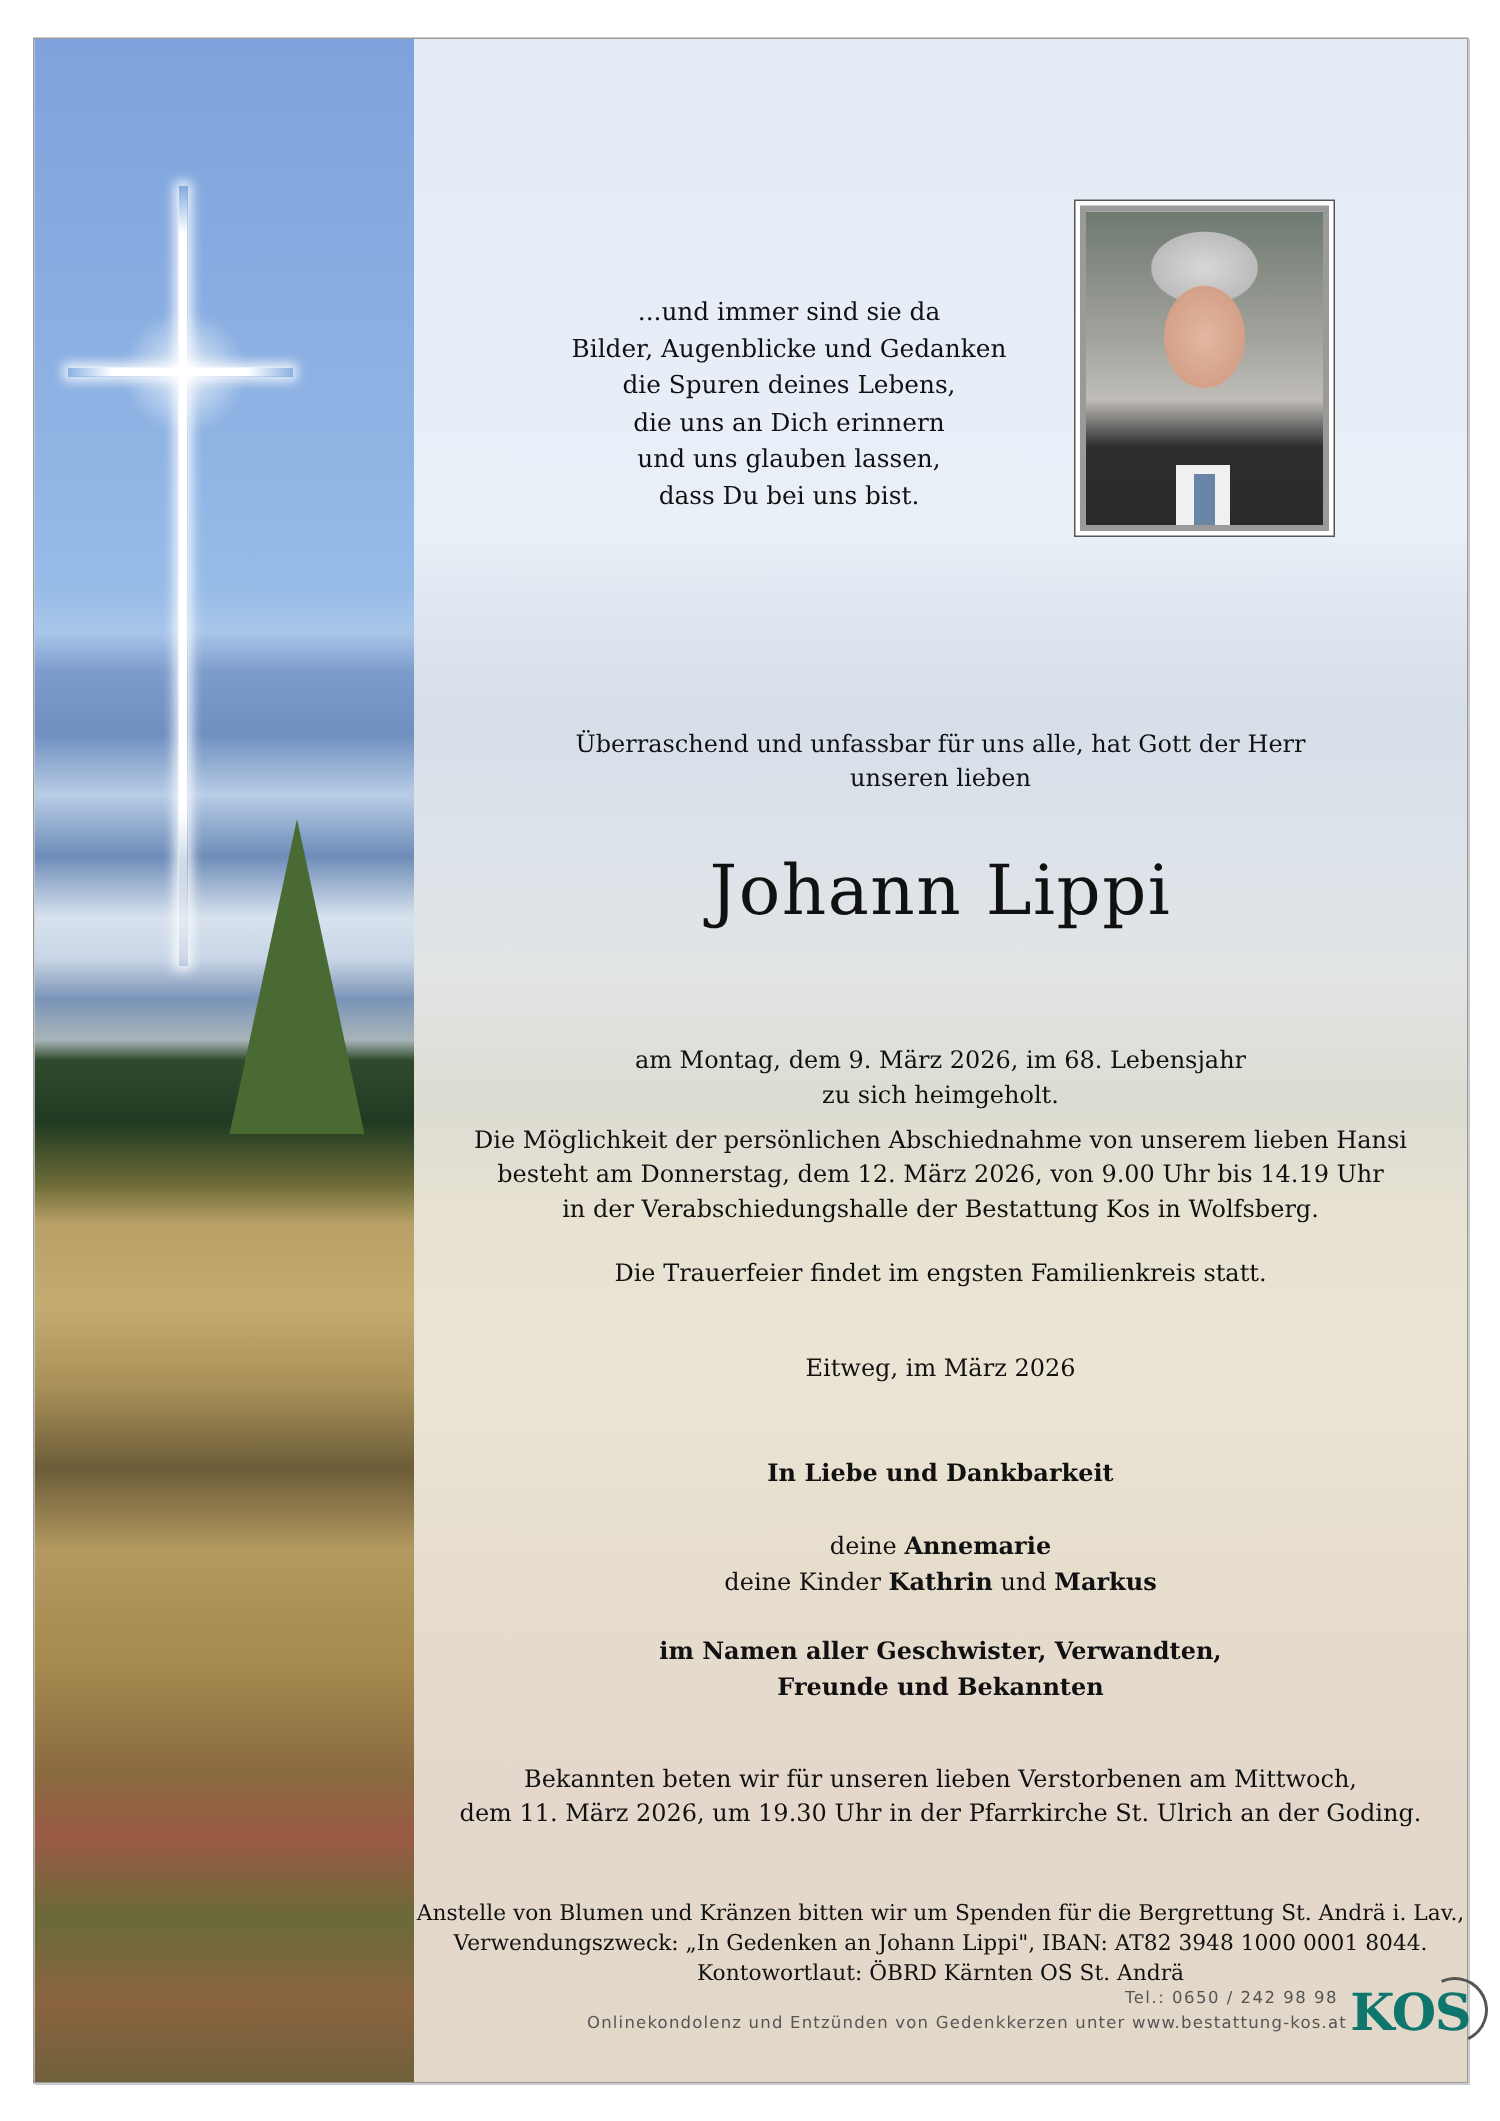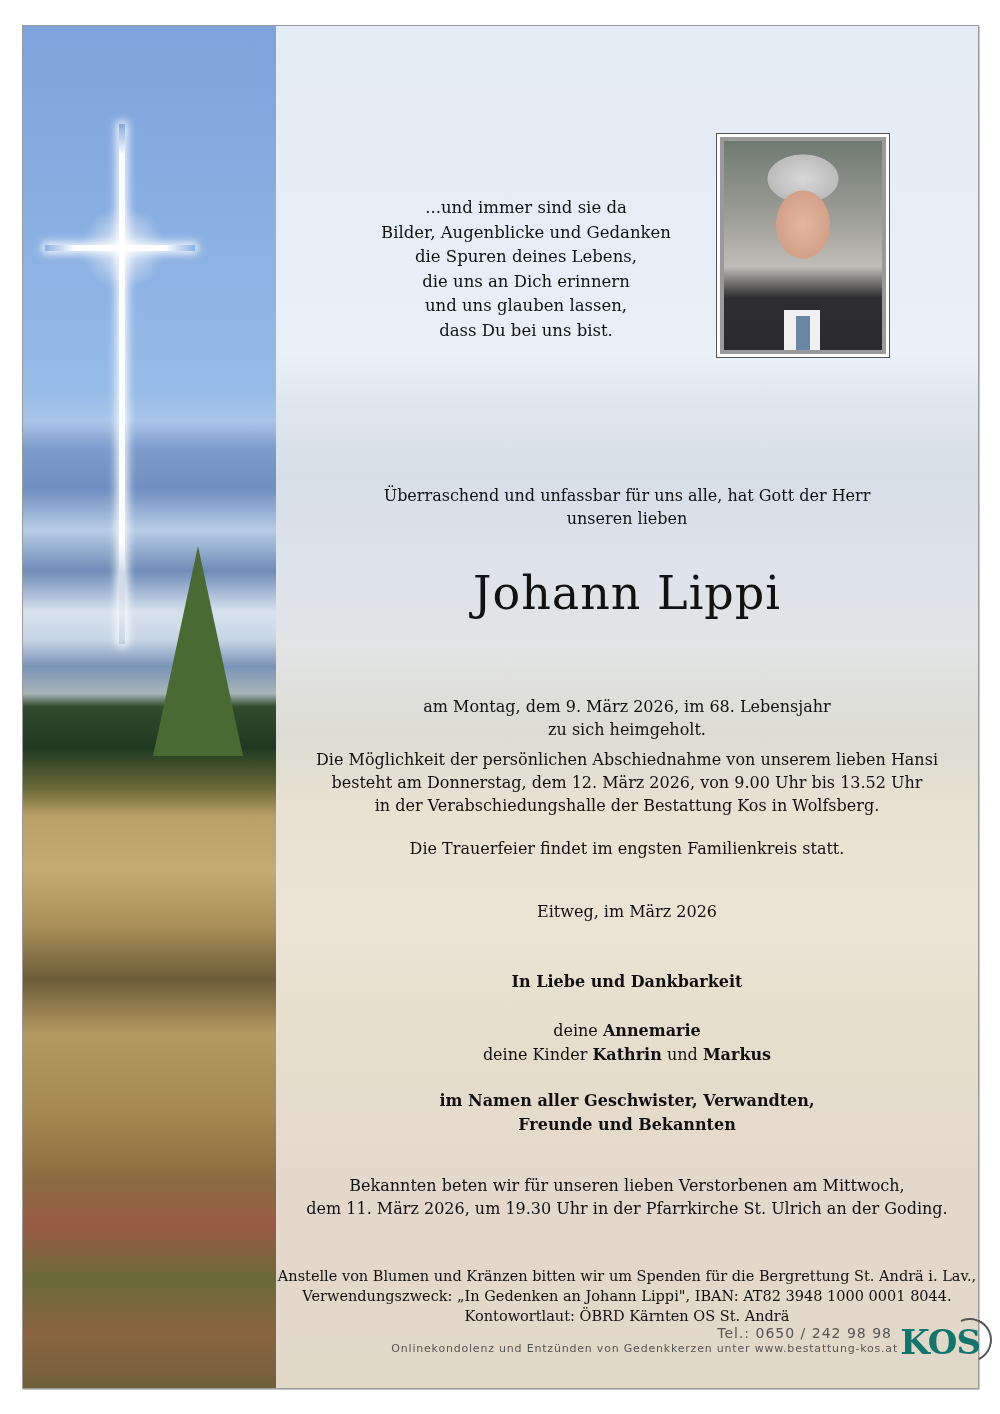--- a/index.html
+++ b/index.html
@@ -78,21 +78,21 @@
   .viewing { top: 722px; font-size: 16px; line-height: 23px; }
   .ceremony { top: 813px; font-size: 16px; }
   .place { top: 876px; font-size: 16px; }
   .thanks { top: 946px; font-size: 16px; font-weight: bold; }
   .family { top: 993px; font-size: 16px; line-height: 24px; }
   .family b { font-weight: bold; }
   .relatives { top: 1063px; font-size: 16px; line-height: 24px; font-weight: bold; }
   .prayer { top: 1148px; font-size: 16px; line-height: 23px; }
   .donation { top: 1240px; font-size: 14.5px; line-height: 20px; }
   .footer-tel {
-    position: absolute; right: 108px; top: 1325px; font-size: 14px; color: #555; letter-spacing: 1px;
+    position: absolute; right: 108px; top: 1325px; font-size: 11px; color: #555; letter-spacing: 1px;
     font-family: "DejaVu Sans", sans-serif;
   }
   .footer-url {
     position: absolute; right: 102px; top: 1342px; font-size: 11px; color: #555; letter-spacing: 0.8px;
     font-family: "DejaVu Sans", sans-serif;
     text-align: center;
   }
   .logo {
     position: absolute; right: 20px; top: 1322px; font-size: 34px; color: #0f766e; font-weight: bold;
     font-family: "DejaVu Serif", serif; letter-spacing: -1px;
@@ -130,21 +130,21 @@
 
     <div class="center name">Johann Lippi</div>
 
     <div class="center death">
       <div>am Montag, dem 9. März 2026, im 68. Lebensjahr</div>
       <div>zu sich heimgeholt.</div>
     </div>
 
     <div class="center viewing">
       <div>Die Möglichkeit der persönlichen Abschiednahme von unserem lieben Hansi</div>
-      <div>besteht am Donnerstag, dem 12. März 2026, von 9.00 Uhr bis 13.52 Uhr</div>
+      <div>besteht am Donnerstag, dem 12. März 2026, von 9.00 Uhr bis 14.19 Uhr</div>
       <div>in der Verabschiedungshalle der Bestattung Kos in Wolfsberg.</div>
     </div>
 
     <div class="center ceremony">Die Trauerfeier findet im engsten Familienkreis statt.</div>
 
     <div class="center place">Eitweg, im März 2026</div>
 
     <div class="center thanks">In Liebe und Dankbarkeit</div>
 
     <div class="center family">

